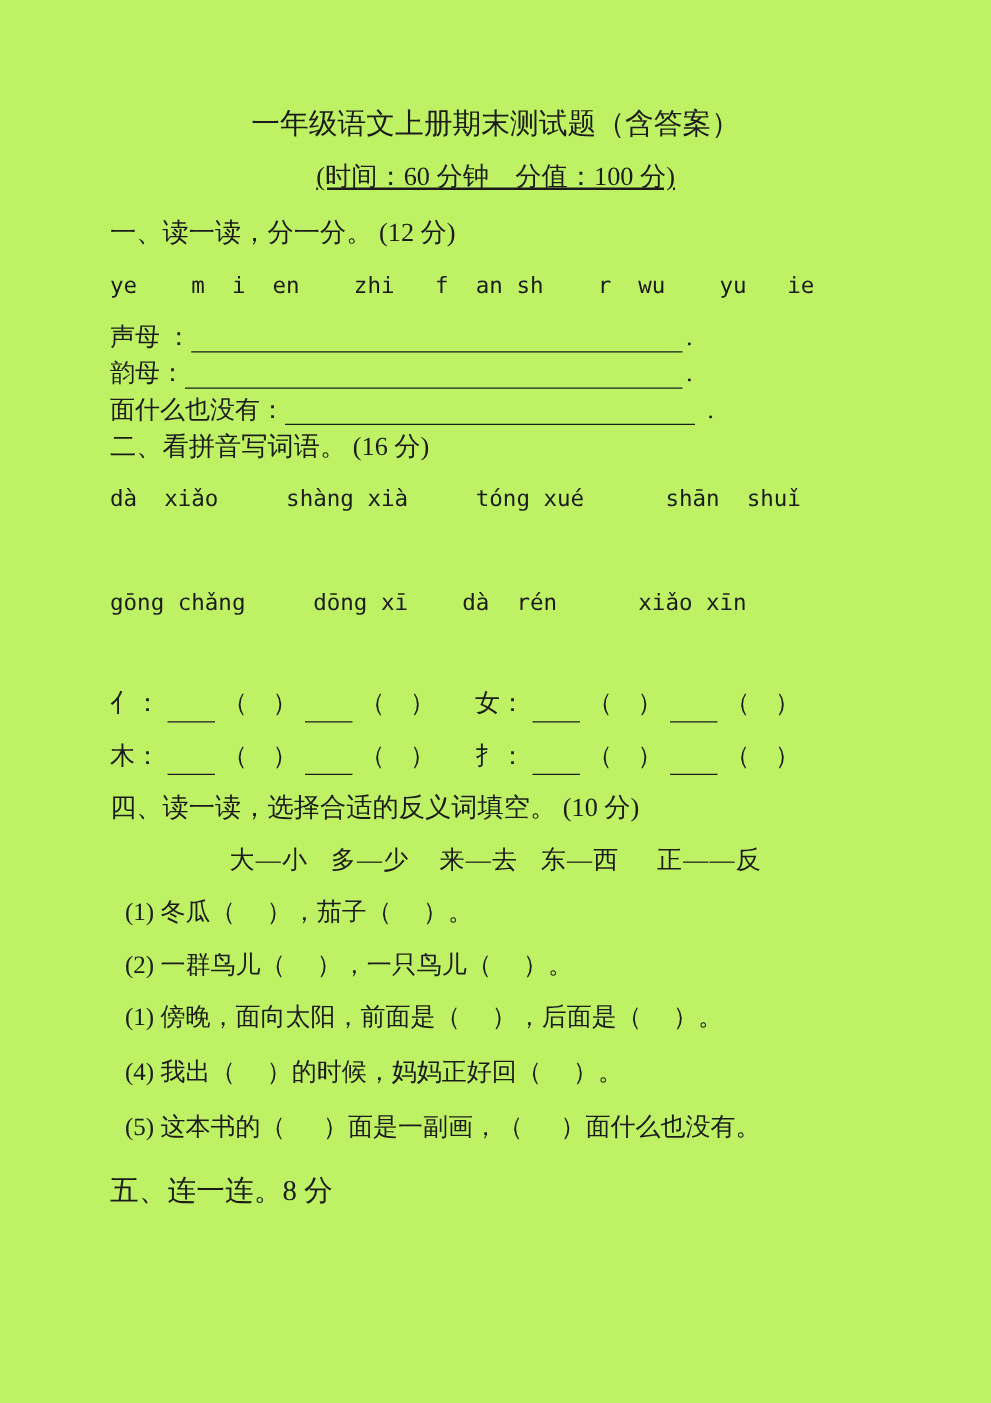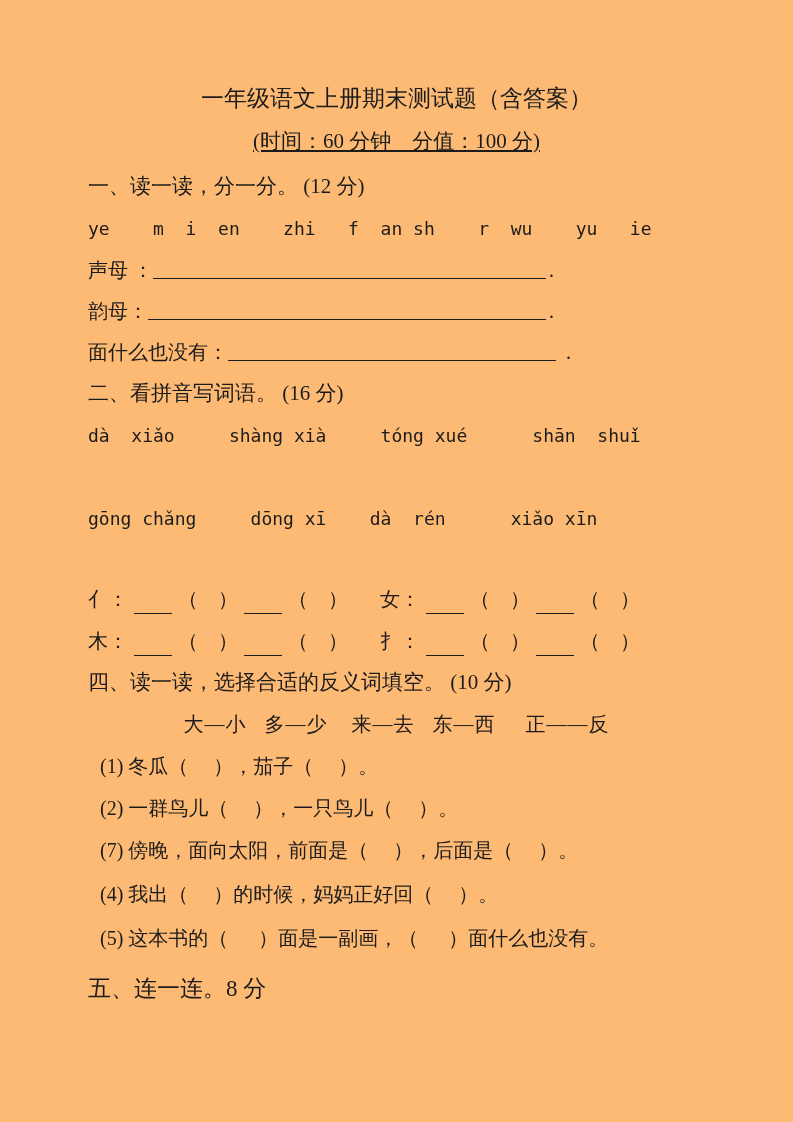--- a/index.html
+++ b/index.html
@@ -5,21 +5,21 @@
   html, body {
     margin: 0;
     padding: 0;
     background: #ffffff;
   }
   .page {
     position: relative;
     width: 793px;
     height: 1122px;
     margin: 0 auto;
-    background: #fdba74;
+    background: #bef264;
     color: #1b1b1b;
     font-family: "Liberation Serif", "DejaVu Serif", serif;
     font-size: 20px;
     box-sizing: border-box;
     padding: 84px 88px 0 88px;
     overflow: hidden;
   }
   .title {
     text-align: center;
     font-size: 23px;
@@ -45,23 +45,22 @@
     font-family: "DejaVu Sans Mono", monospace;
     font-size: 18px;
     line-height: 29px;
     margin-bottom: 13px;
     white-space: pre;
   }
   .gap-large { margin-bottom: 54px; }
   .gap-large2 { margin-bottom: 51px; }
   .ansline {
     display: flex;
-    align-items: flex-start;
+    align-items: center;
     line-height: 29px;
-    margin-bottom: 12px;
     white-space: pre;
     font-family: Liberation Serif, serif;
   }
   .ansline .lbl { flex: 0 0 auto; }
   .ul {
     display: inline-block;
     border-bottom: 1.6px solid #1c1c1c;
     height: 22px;
     flex: 0 0 auto;
   }
@@ -175,19 +174,19 @@
       <span class="ul3"></span>
       <span class="paren">（    ）</span>
     </span>
   </div>
 
   <div class="heading">四、读一读，选择合适的反义词填空。 (10 分)</div>
   <div class="bank">大—小   多—少    来—去   东—西     正——反</div>
 
   <div class="item">(1) 冬瓜（     ），茄子（     ）。</div>
   <div class="item">(2) 一群鸟儿（     ），一只鸟儿（     ）。</div>
-  <div class="item item-tall">(7) 傍晚，面向太阳，前面是（     ），后面是（     ）。</div>
+  <div class="item item-tall">(1) 傍晚，面向太阳，前面是（     ），后面是（     ）。</div>
   <div class="item item-tall">(4) 我出（     ）的时候，妈妈正好回（     ）。</div>
   <div class="item">(5) 这本书的（      ）面是一副画，（      ）面什么也没有。</div>
 
   <div class="heading heading-lg">五、连一连。8 分</div>
 
 </div>
 
 </body></html>

